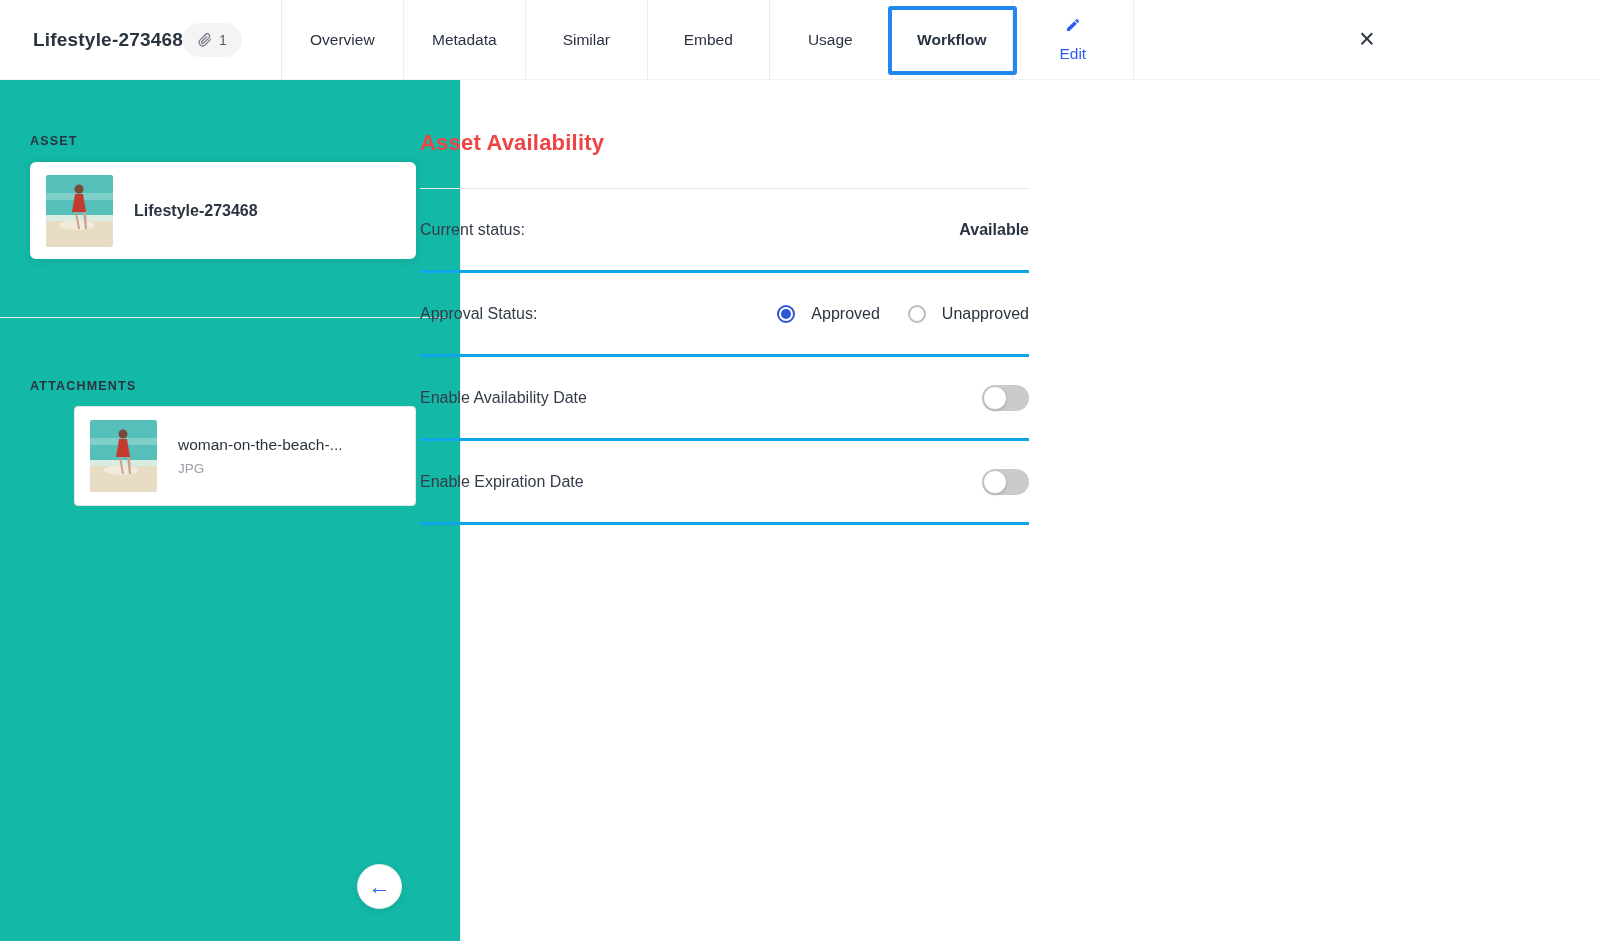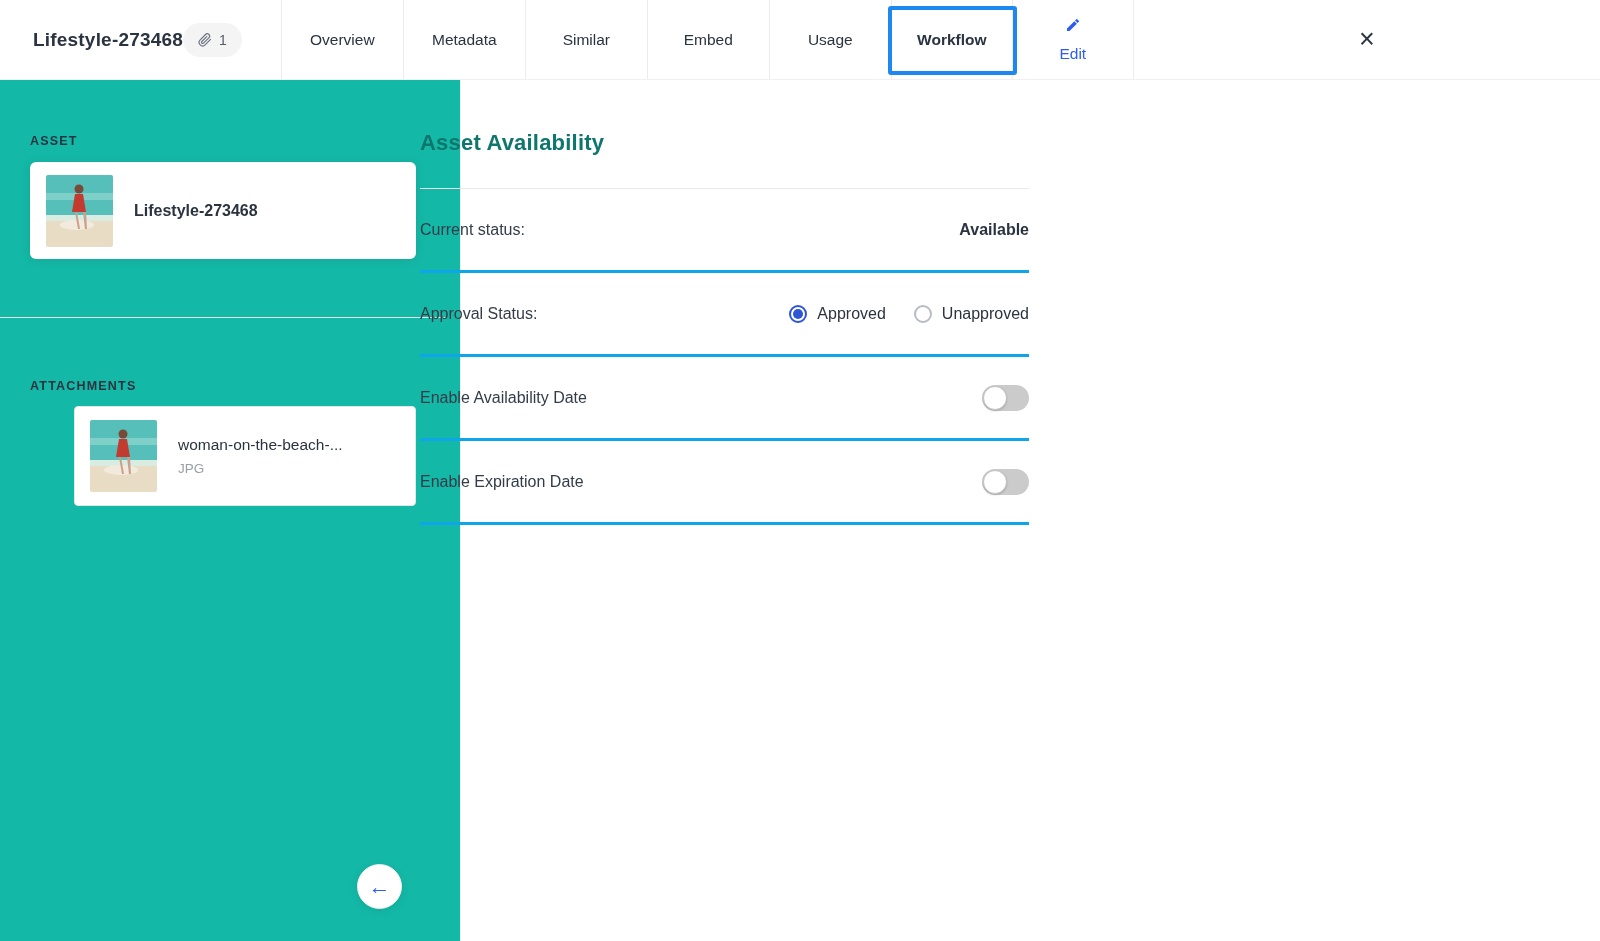--- a/index.html
+++ b/index.html
@@ -41,29 +41,29 @@
     padding:13px 15px; height:100px; display:flex; align-items:center; gap:21px; cursor:pointer;margin-left:44px; }
   .attachment-name { font-size:15.5px; color:#2a3340; }
   .attachment-type { font-size:13.5px; color:#9aa0a6; margin-top:7px; }
   .back-btn { position:absolute; left:357px; top:864px; width:45px; height:45px; border-radius:50%;
     background:#fff; border:1px solid #ededed; box-shadow:0 2px 8px rgba(0,0,0,.08);
     display:flex; align-items:center; justify-content:center; cursor:pointer; z-index:30; }
   .back-arrow { color:#2c5cf2; font-size:22px; line-height:1; }
 
   
   .main { position:absolute; top:80px; left:420px; width:609px; }
-  .main-heading { margin-top:50px; font-size:22px; font-weight:bold; color:#0f766e; letter-spacing:.2px; }
+  .main-heading { margin-top:50px; font-size:22px; font-weight:bold; color:#ef4444; letter-spacing:.2px; }
   .rows { margin-top:32px; border-top:1px solid #e9e9e9; }
   .row { height:84px; display:flex; align-items:center; justify-content:space-between;
     border-bottom:3px solid #0ea5e9; }
   .row-label { font-size:16px; color:#333c48; }
   .row-value { font-size:16px; font-weight:bold; color:#2a3340; }
 
   .radio-group { display:flex; align-items:center; gap:28px; }
-  .radio-option { display:flex; align-items:center; gap:10px; cursor:pointer; }
+  .radio-option { display:flex; align-items:center; gap:16px; cursor:pointer; }
   .radio { width:18px; height:18px; border-radius:50%; border:2px solid #b7bcc3;
     background:#fff; position:relative; flex:0 0 auto; }
   .radio.selected { border-color:#2d55d6; }
   .radio.selected::after { content:""; position:absolute; top:2px; left:2px; width:10px; height:10px;
     border-radius:50%; background:#2d55d6; }
   .radio-label { font-size:16px; color:#2a3340; }
 
   .toggle { width:47px; height:26px; border-radius:13px; background:#cbcbcb; position:relative; cursor:pointer; }
   .toggle .knob { position:absolute; top:1px; left:1px; width:24px; height:24px; border-radius:50%;
     background:#fff; border:1px solid #c2c2c2; box-shadow:0 1px 2px rgba(0,0,0,.18); }

